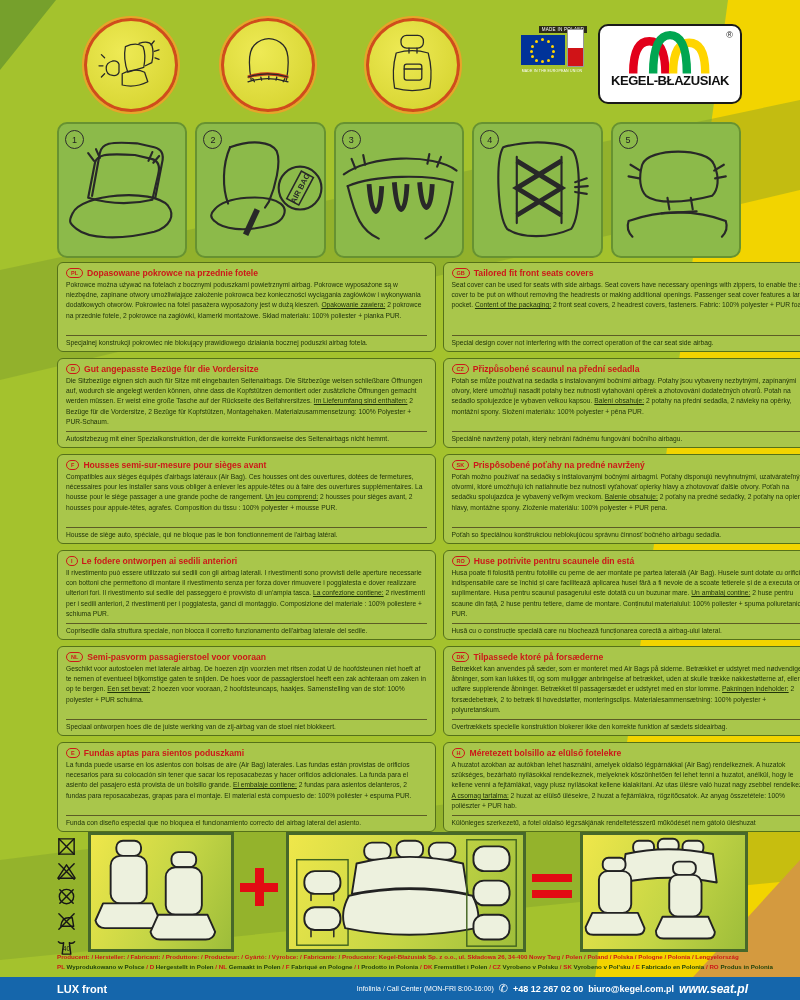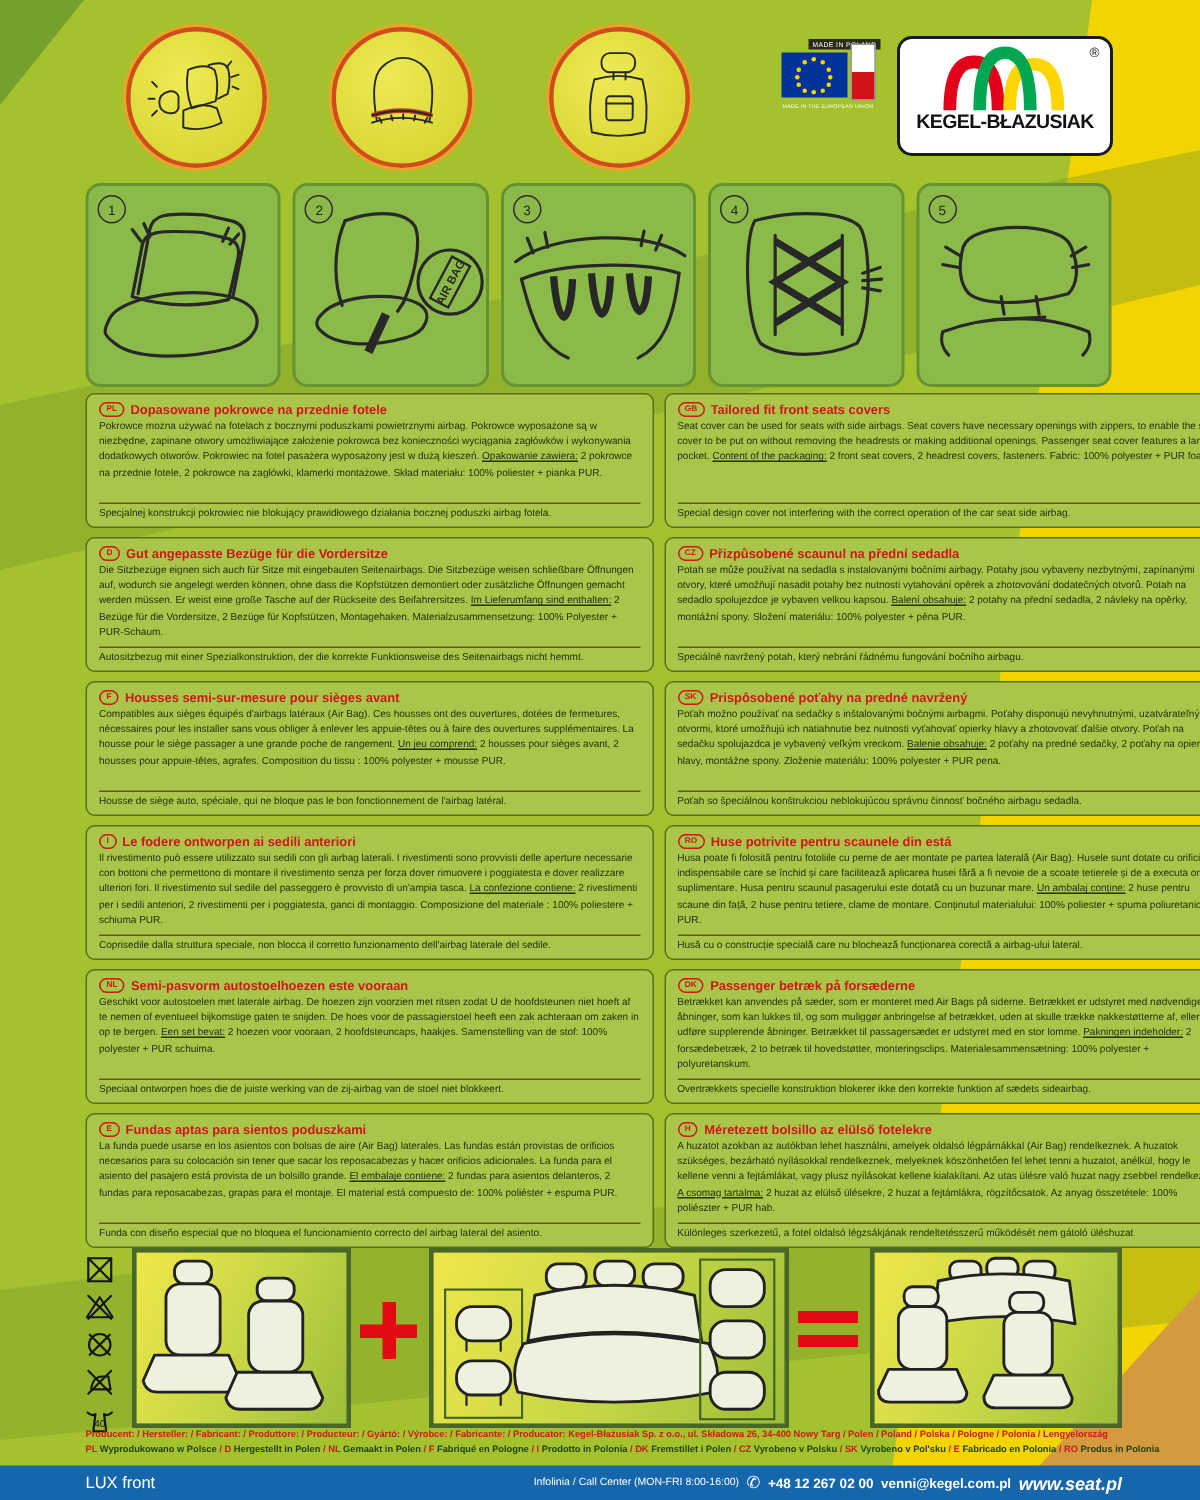--- a/index.html
+++ b/index.html
@@ -73,21 +73,21 @@
   
   .producer{position:absolute;left:57px;top:952px;width:695px;z-index:2;}
   .producer-line1{font-size:6.2px;font-weight:bold;color:#cc1819;line-height:1.6;white-space:nowrap;}
   .made-line{font-size:6.2px;font-weight:bold;color:#20430c;line-height:1.6;white-space:nowrap;}
   .made-code{color:#cc1819;}
   .made-sep{color:#cc1819;}
   .made-item:last-child .made-sep{display:none;}
   .bottom-bar{position:absolute;left:0;top:977px;width:800px;height:23px;background:#1566ab;z-index:3;
               display:flex;align-items:center;justify-content:space-between;box-sizing:border-box;
               padding:0 52px 0 57px;color:#fff;}
-  .product-name{font-weight:normal;font-size:11px;}
+  .product-name{font-weight:bold;font-size:11px;}
   .contact{display:flex;align-items:center;gap:5px;}
   .infoline{font-size:7px;}
   .phone-icon{font-size:11px;}
   .phone{font-weight:bold;font-size:9px;}
   .email{font-weight:bold;font-size:9px;}
   .website{font-weight:bold;font-style:italic;font-size:12px;}
   svg .ln{stroke:#282828;fill:none;stroke-width:2.2;stroke-linecap:round;stroke-linejoin:round;}
   svg .tn{stroke:#282828;fill:none;stroke-width:1.6;stroke-linecap:round;stroke-linejoin:round;}
   svg .seat{fill:#edf1de;stroke:#222;stroke-width:2;stroke-linejoin:round;}
   svg .frame{fill:none;stroke:#41631f;stroke-width:1.5;}
@@ -301,31 +301,31 @@
         <span class="sec-title">Huse potrivite pentru scaunele din está</span>
       </div>
       <p class="sec-body"><span>Husa poate fi folosită pentru fotoliile cu perne de aer montate pe partea laterală (Air Bag). Husele sunt dotate cu orificii indispensabile care se închid și care facilitează aplicarea husei fără a fi nevoie de a scoate tetierele și de a executa orificii suplimentare. Husa pentru scaunul pasagerului este dotată cu un buzunar mare. </span><span class="u">Un ambalaj conține:</span><span> 2 huse pentru scaune din față, 2 huse pentru tetiere, clame de montare. Conținutul materialului: 100% poliester + spuma poliuretanica PUR.</span></p>
       <div class="sec-divider"></div>
       <p class="sec-note">Husă cu o construcție specială care nu blochează funcționarea corectă a airbag-ului lateral.</p>
     </div>
 
     <div class="sec-box">
       <div class="sec-title-row">
         <span class="code-badge">NL</span>
-        <span class="sec-title">Semi-pasvorm autostoelhoezen este vooraan</span>
+        <span class="sec-title">Semi-pasvorm passagierstoel voor vooraan</span>
       </div>
       <p class="sec-body"><span>Geschikt voor autostoelen met laterale airbag. De hoezen zijn voorzien met ritsen zodat U de hoofdsteunen niet hoeft af te nemen of eventueel bijkomstige gaten te snijden. De hoes voor de passagierstoel heeft een zak achteraan om zaken in op te bergen. </span><span class="u">Een set bevat:</span><span> 2 hoezen voor vooraan, 2 hoofdsteuncaps, haakjes. Samenstelling van de stof: 100% polyester + PUR schuima.</span></p>
       <div class="sec-divider"></div>
       <p class="sec-note">Speciaal ontworpen hoes die de juiste werking van de zij-airbag van de stoel niet blokkeert.</p>
     </div>
 
     <div class="sec-box">
       <div class="sec-title-row">
         <span class="code-badge">DK</span>
-        <span class="sec-title">Passenger betræk på forsæderne</span>
+        <span class="sec-title">Tilpassede ktoré på forsæderne</span>
       </div>
       <p class="sec-body"><span>Betrækket kan anvendes på sæder, som er monteret med Air Bags på siderne. Betrækket er udstyret med nødvendige åbninger, som kan lukkes til, og som muliggør anbringelse af betrækket, uden at skulle trække nakkestøtterne af, eller udføre supplerende åbninger. Betrækket til passagersædet er udstyret med en stor lomme. </span><span class="u">Pakningen indeholder:</span><span> 2 forsædebetræk, 2 to betræk til hovedstøtter, monteringsclips. Materialesammensætning: 100% polyester + polyuretanskum.</span></p>
       <div class="sec-divider"></div>
       <p class="sec-note">Overtrækkets specielle konstruktion blokerer ikke den korrekte funktion af sædets sideairbag.</p>
     </div>
 
     <div class="sec-box">
       <div class="sec-title-row">
         <span class="code-badge">E</span>
         <span class="sec-title">Fundas aptas para sientos poduszkami</span>
@@ -450,17 +450,17 @@
     <span class="made-item"><span class="made-code">RO</span> <span>Produs in Polonia</span> </span>
   </div>
   </div>
 
   <div class="bottom-bar">
     <span class="product-name">LUX front</span>
     <span class="contact">
       <span class="infoline">Infolinia / Call Center (MON-FRI 8:00-16:00)</span>
       <span class="phone-icon">✆</span>
       <span class="phone">+48 12 267 02 00</span>
-      <span class="email">venni@kegel.com.pl</span>
+      <span class="email">biuro@kegel.com.pl</span>
       <span class="website">www.seat.pl</span>
     </span>
   </div>
 </div>
 
 </body></html>

